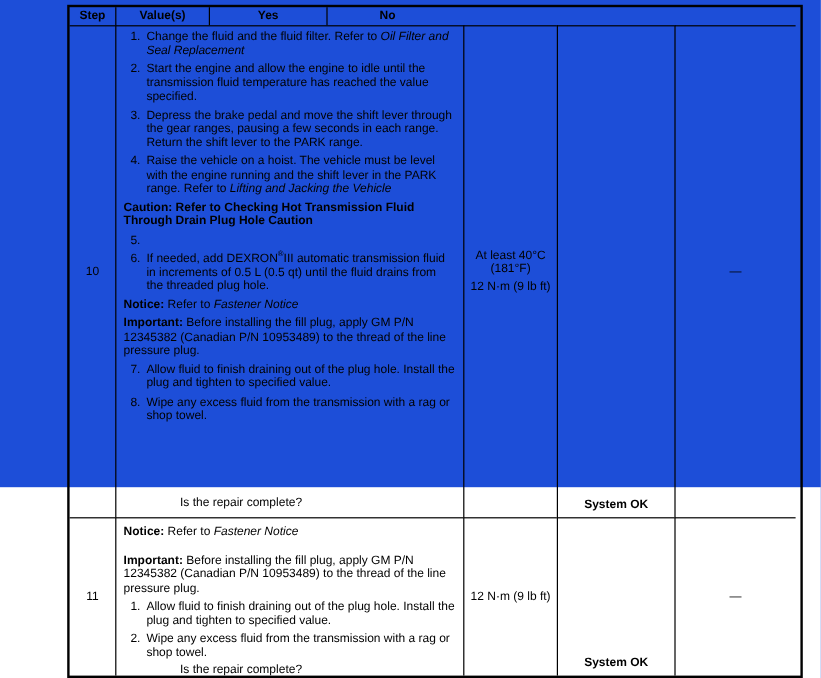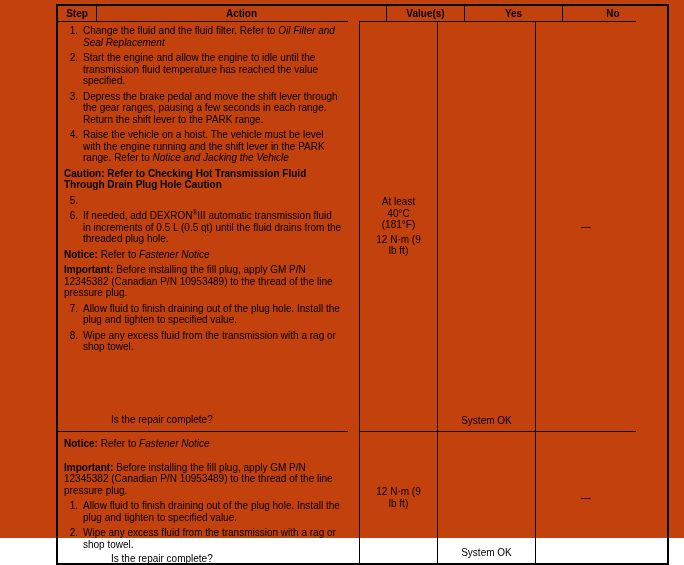--- a/index.html
+++ b/index.html
@@ -4,31 +4,31 @@
 <style>
   html, body { margin: 0; padding: 0; }
   body {
     width: 684px; height: 565px;
     background: #ffffff;
     font-family: "Liberation Sans", sans-serif;
     font-size: 10px;
     line-height: 11.5px;
     color: #000;
   }
-  .page { position: relative; width: 684px; height: 538px; background: #c2410c; }
+  .page { position: relative; width: 684px; height: 406px; background: #1d4ed8; }
   .doc { position: absolute; left: 56px; top: 4px; width: 609px; border: 2px solid #000; }
   .row { display: flex; }
   .cell { border-left: 1px solid #000; border-top: 1px solid #000; overflow: hidden; box-sizing: border-box; }
   .row .cell:first-child { border-left: 0; }
   .thead .cell { border-top: 0; }
 
   .c-step   { width: 38px;  flex: none; }
   .c-action { width: 290px; flex: none; }
   .c-values { width: 78px;  flex: none; }
-  .c-yes    { width: 98px;  flex: none; }
+  .c-yes    { width: 98px;  flex: none; font-weight: bold; }
   .c-no     { width: 101px; flex: none; }
 
   .thead { height: 15px; }
   .head { display: flex; align-items: center; justify-content: center; font-weight: bold; }
   .r10 { height: 410px; }
   .r11 { height: 132px; }
 
   .step-cell { display: flex; align-items: center; justify-content: center; }
 
   .action-cell { display: flex; flex-direction: column; padding: 3px 6px 6px 6px; }
@@ -36,65 +36,65 @@
   .blk { margin-top: 4px; }
   .action-body .blk:first-child { margin-top: 0; }
   .blk.li { display: flex; }
   .num { flex: none; width: 14px; text-align: right; margin-right: 5px; }
   .txt { display: inline; }
   .question { margin-top: auto; padding-top: 3px; margin-left: 47px; }
 
   .r11 .action-cell { padding-top: 6px; }
   .r11 [data-name="important-paragraph"] { margin-top: 12px; }
 
-  .values-cell { display: flex; flex-direction: column; align-items: center; justify-content: center; text-align: center; padding: 14px; margin-left: 11px; }
+  .values-cell { display: flex; flex-direction: column; align-items: center; justify-content: center; text-align: center; padding: 3px; }
   .vline { display: block; }
   .vgap { margin-top: 3px; }
 
   .yes-cell { display: flex; align-items: flex-end; justify-content: center; padding-bottom: 5px; }
   .no-cell { display: flex; align-items: center; justify-content: center; }
 
   .s-n  { }
   .s-b  { font-weight: bold; }
   .s-i  { font-style: italic; }
   .s-bi { font-weight: bold; }
   .s-sup { font-size: 6.5px; vertical-align: super; line-height: 0; }
 </style>
 </head>
 <body>
 
 <div class="page" data-name="document-page">
   <div class="doc" data-name="diagnostic-table">
 
     <div class="row thead" data-name="table-header-row">
       <div class="cell c-step head" data-name="col-header-step">Step</div>
-      <div class="cell c-action head" data-name="col-header-action">Action</div>
       <div class="cell c-values head" data-name="col-header-values">Value(s)</div>
       <div class="cell c-yes head" data-name="col-header-yes">Yes</div>
       <div class="cell c-no head" data-name="col-header-no">No</div>
     </div>
 
     <div class="row r10" data-name="table-row-step-10">
+      <div class="cell c-step step-cell" data-name="step-number-cell">10</div>
       <div class="cell c-action action-cell" data-name="action-cell">
         <div class="action-body" data-name="action-content">
             <div class="blk li" data-name="list-item">
               <span class="num" data-name="list-number">1.</span>
               <span class="txt" data-name="paragraph-text"><span class="s-n" data-name="text-run">Change the fluid and the fluid filter. Refer to </span><span class="s-i" data-name="text-run">Oil Filter and Seal Replacement</span></span>
             </div>
             <div class="blk li" data-name="list-item">
               <span class="num" data-name="list-number">2.</span>
               <span class="txt" data-name="paragraph-text"><span class="s-n" data-name="text-run">Start the engine and allow the engine to idle until the transmission fluid temperature has reached the value specified.</span></span>
             </div>
             <div class="blk li" data-name="list-item">
               <span class="num" data-name="list-number">3.</span>
               <span class="txt" data-name="paragraph-text"><span class="s-n" data-name="text-run">Depress the brake pedal and move the shift lever through the gear ranges, pausing a few seconds in each range. Return the shift lever to the PARK range.</span></span>
             </div>
             <div class="blk li" data-name="list-item">
               <span class="num" data-name="list-number">4.</span>
-              <span class="txt" data-name="paragraph-text"><span class="s-n" data-name="text-run">Raise the vehicle on a hoist. The vehicle must be level with the engine running and the shift lever in the PARK range. Refer to </span><span class="s-i" data-name="text-run">Notice and Jacking the Vehicle</span></span>
+              <span class="txt" data-name="paragraph-text"><span class="s-n" data-name="text-run">Raise the vehicle on a hoist. The vehicle must be level with the engine running and the shift lever in the PARK range. Refer to </span><span class="s-i" data-name="text-run">Lifting and Jacking the Vehicle</span></span>
             </div>
             <div class="blk para" data-name="caution-paragraph"><span class="txt" data-name="paragraph-text"><span class="s-bi" data-name="text-run">Caution: Refer to Checking Hot Transmission Fluid Through Drain Plug Hole Caution</span></span></div>
             <div class="blk li" data-name="list-item">
               <span class="num" data-name="list-number">5.</span>
             </div>
             <div class="blk li" data-name="list-item">
               <span class="num" data-name="list-number">6.</span>
               <span class="txt" data-name="paragraph-text"><span class="s-n" data-name="text-run">If needed, add DEXRON</span><span class="s-sup" data-name="text-run">®</span><span class="s-n" data-name="text-run">III automatic transmission fluid in increments of 0.5 L (0.5 qt) until the fluid drains from the threaded plug hole.</span></span>
             </div>
             <div class="blk para" data-name="notice-paragraph"><span class="txt" data-name="paragraph-text"><span class="s-bi" data-name="text-run">Notice:</span><span class="s-n" data-name="text-run"> Refer to </span><span class="s-i" data-name="text-run">Fastener Notice</span></span></div>
@@ -117,20 +117,21 @@
       </div>
       <div class="cell c-yes yes-cell" data-name="yes-cell">
         <div data-name="system-ok-text">System OK</div>
       </div>
       <div class="cell c-no no-cell" data-name="no-cell">
         <div data-name="no-dash">—</div>
       </div>
     </div>
 
     <div class="row r11" data-name="table-row-step-11">
+      <div class="cell c-step step-cell" data-name="step-number-cell">11</div>
       <div class="cell c-action action-cell" data-name="action-cell">
         <div class="action-body" data-name="action-content">
             <div class="blk para" data-name="notice-paragraph"><span class="txt" data-name="paragraph-text"><span class="s-bi" data-name="text-run">Notice:</span><span class="s-n" data-name="text-run"> Refer to </span><span class="s-i" data-name="text-run">Fastener Notice</span></span></div>
             <div class="blk para" data-name="important-paragraph"><span class="txt" data-name="paragraph-text"><span class="s-b" data-name="text-run">Important:</span><span class="s-n" data-name="text-run"> Before installing the fill plug, apply GM P/N 12345382 (Canadian P/N 10953489) to the thread of the line pressure plug.</span></span></div>
             <div class="blk li" data-name="list-item">
               <span class="num" data-name="list-number">1.</span>
               <span class="txt" data-name="paragraph-text"><span class="s-n" data-name="text-run">Allow fluid to finish draining out of the plug hole. Install the plug and tighten to specified value.</span></span>
             </div>
             <div class="blk li" data-name="list-item">
               <span class="num" data-name="list-number">2.</span>

